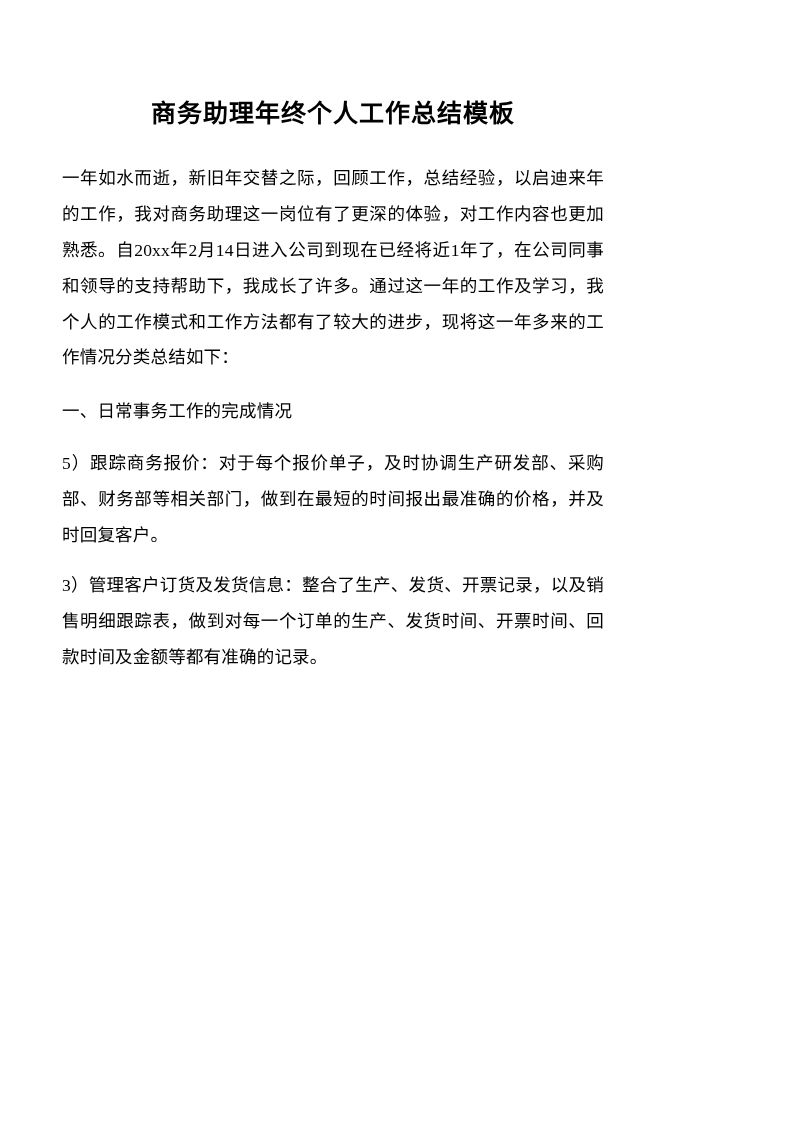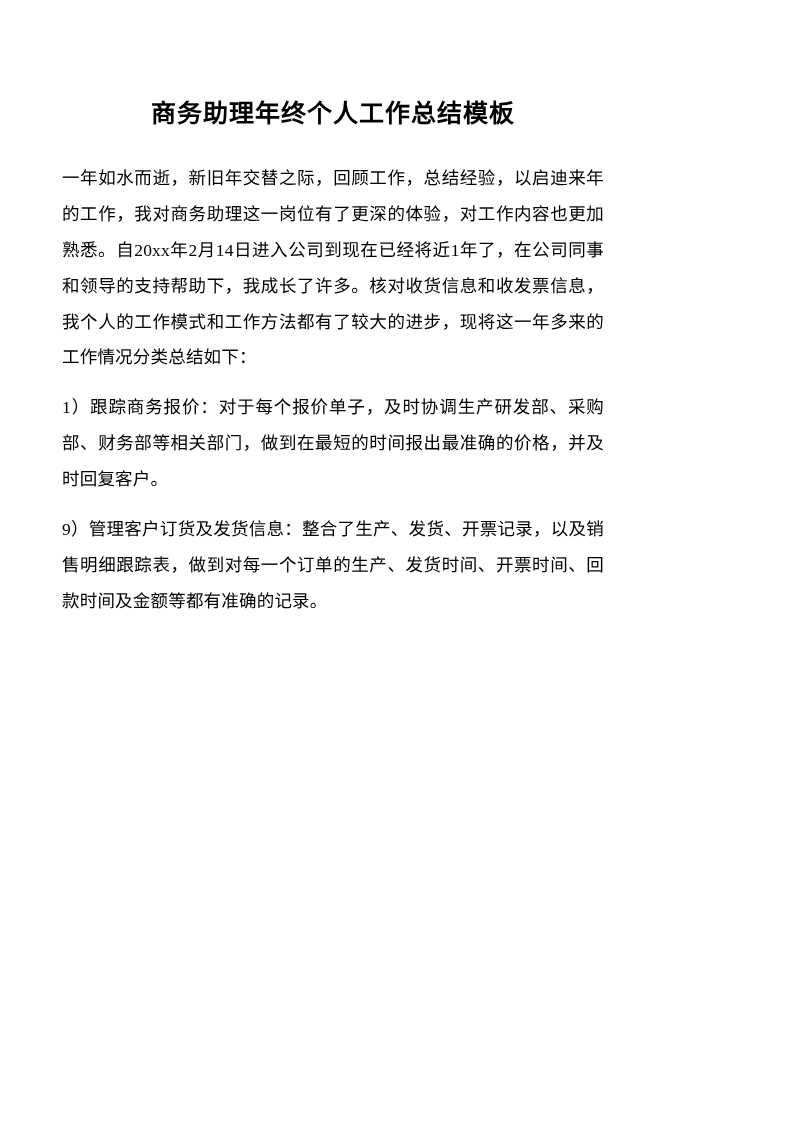--- a/index.html
+++ b/index.html
@@ -48,22 +48,23 @@
     margin-bottom: 14px;
   }
 </style>
 </head>
 <body>
 
 <div class="page">
 
   <h1 class="doc-title">商务助理年终个人工作总结模板</h1>
 
-  <p class="para">一年如水而逝，新旧年交替之际，回顾工作，总结经验，以启迪来年的工作，我对商务助理这一岗位有了更深的体验，对工作内容也更加熟悉。自20xx年2月14日进入公司到现在已经将近1年了，在公司同事和领导的支持帮助下，我成长了许多。核对收货信息和收发票信息，我个人的工作模式和工作方法都有了较大的进步，现将这一年多来的工作情况分类总结如下：</p>
+  <p class="para">一年如水而逝，新旧年交替之际，回顾工作，总结经验，以启迪来年的工作，我对商务助理这一岗位有了更深的体验，对工作内容也更加熟悉。自20xx年2月14日进入公司到现在已经将近1年了，在公司同事和领导的支持帮助下，我成长了许多。通过这一年的工作及学习，我个人的工作模式和工作方法都有了较大的进步，现将这一年多来的工作情况分类总结如下：</p>
+
+  <p class="para section-heading">一、日常事务工作的完成情况</p>
 
 
 
+  <p class="para list-item">5）跟踪商务报价：对于每个报价单子，及时协调生产研发部、采购部、财务部等相关部门，做到在最短的时间报出最准确的价格，并及时回复客户。</p>
 
-  <p class="para list-item">1）跟踪商务报价：对于每个报价单子，及时协调生产研发部、采购部、财务部等相关部门，做到在最短的时间报出最准确的价格，并及时回复客户。</p>
-
-  <p class="para list-item">9）管理客户订货及发货信息：整合了生产、发货、开票记录，以及销售明细跟踪表，做到对每一个订单的生产、发货时间、开票时间、回款时间及金额等都有准确的记录。</p>
+  <p class="para list-item">3）管理客户订货及发货信息：整合了生产、发货、开票记录，以及销售明细跟踪表，做到对每一个订单的生产、发货时间、开票时间、回款时间及金额等都有准确的记录。</p>
 
 </div>
 
 </body></html>

